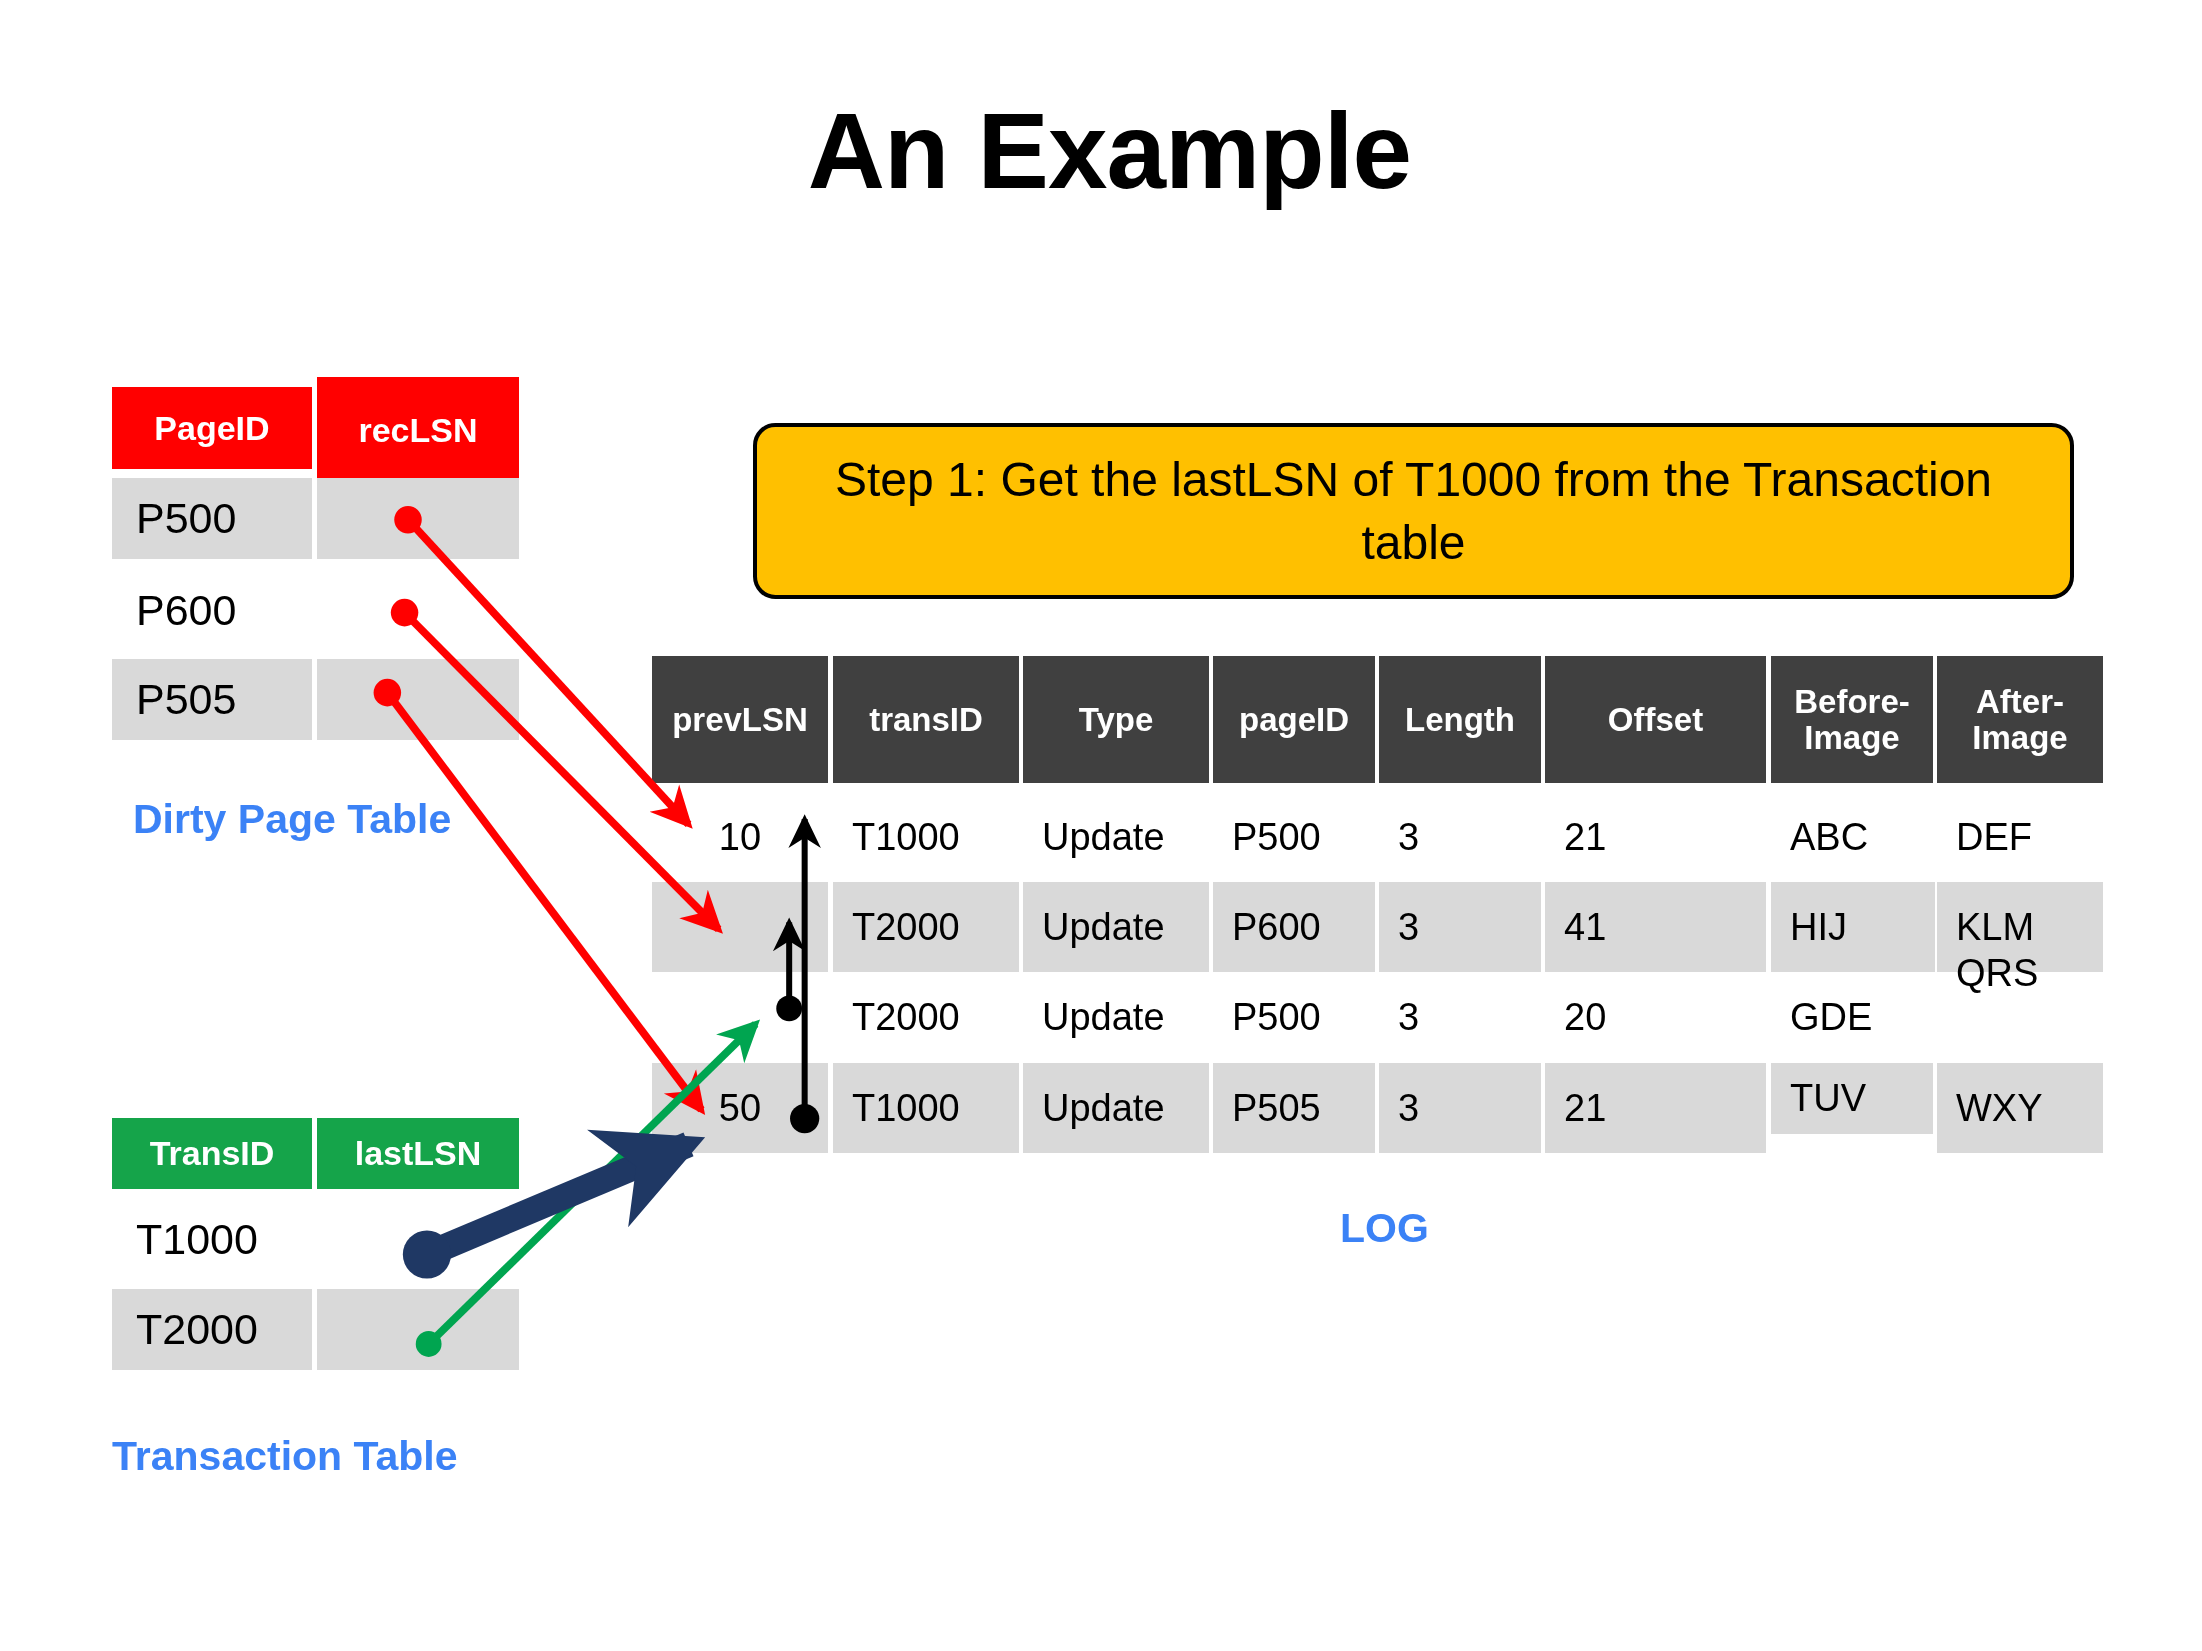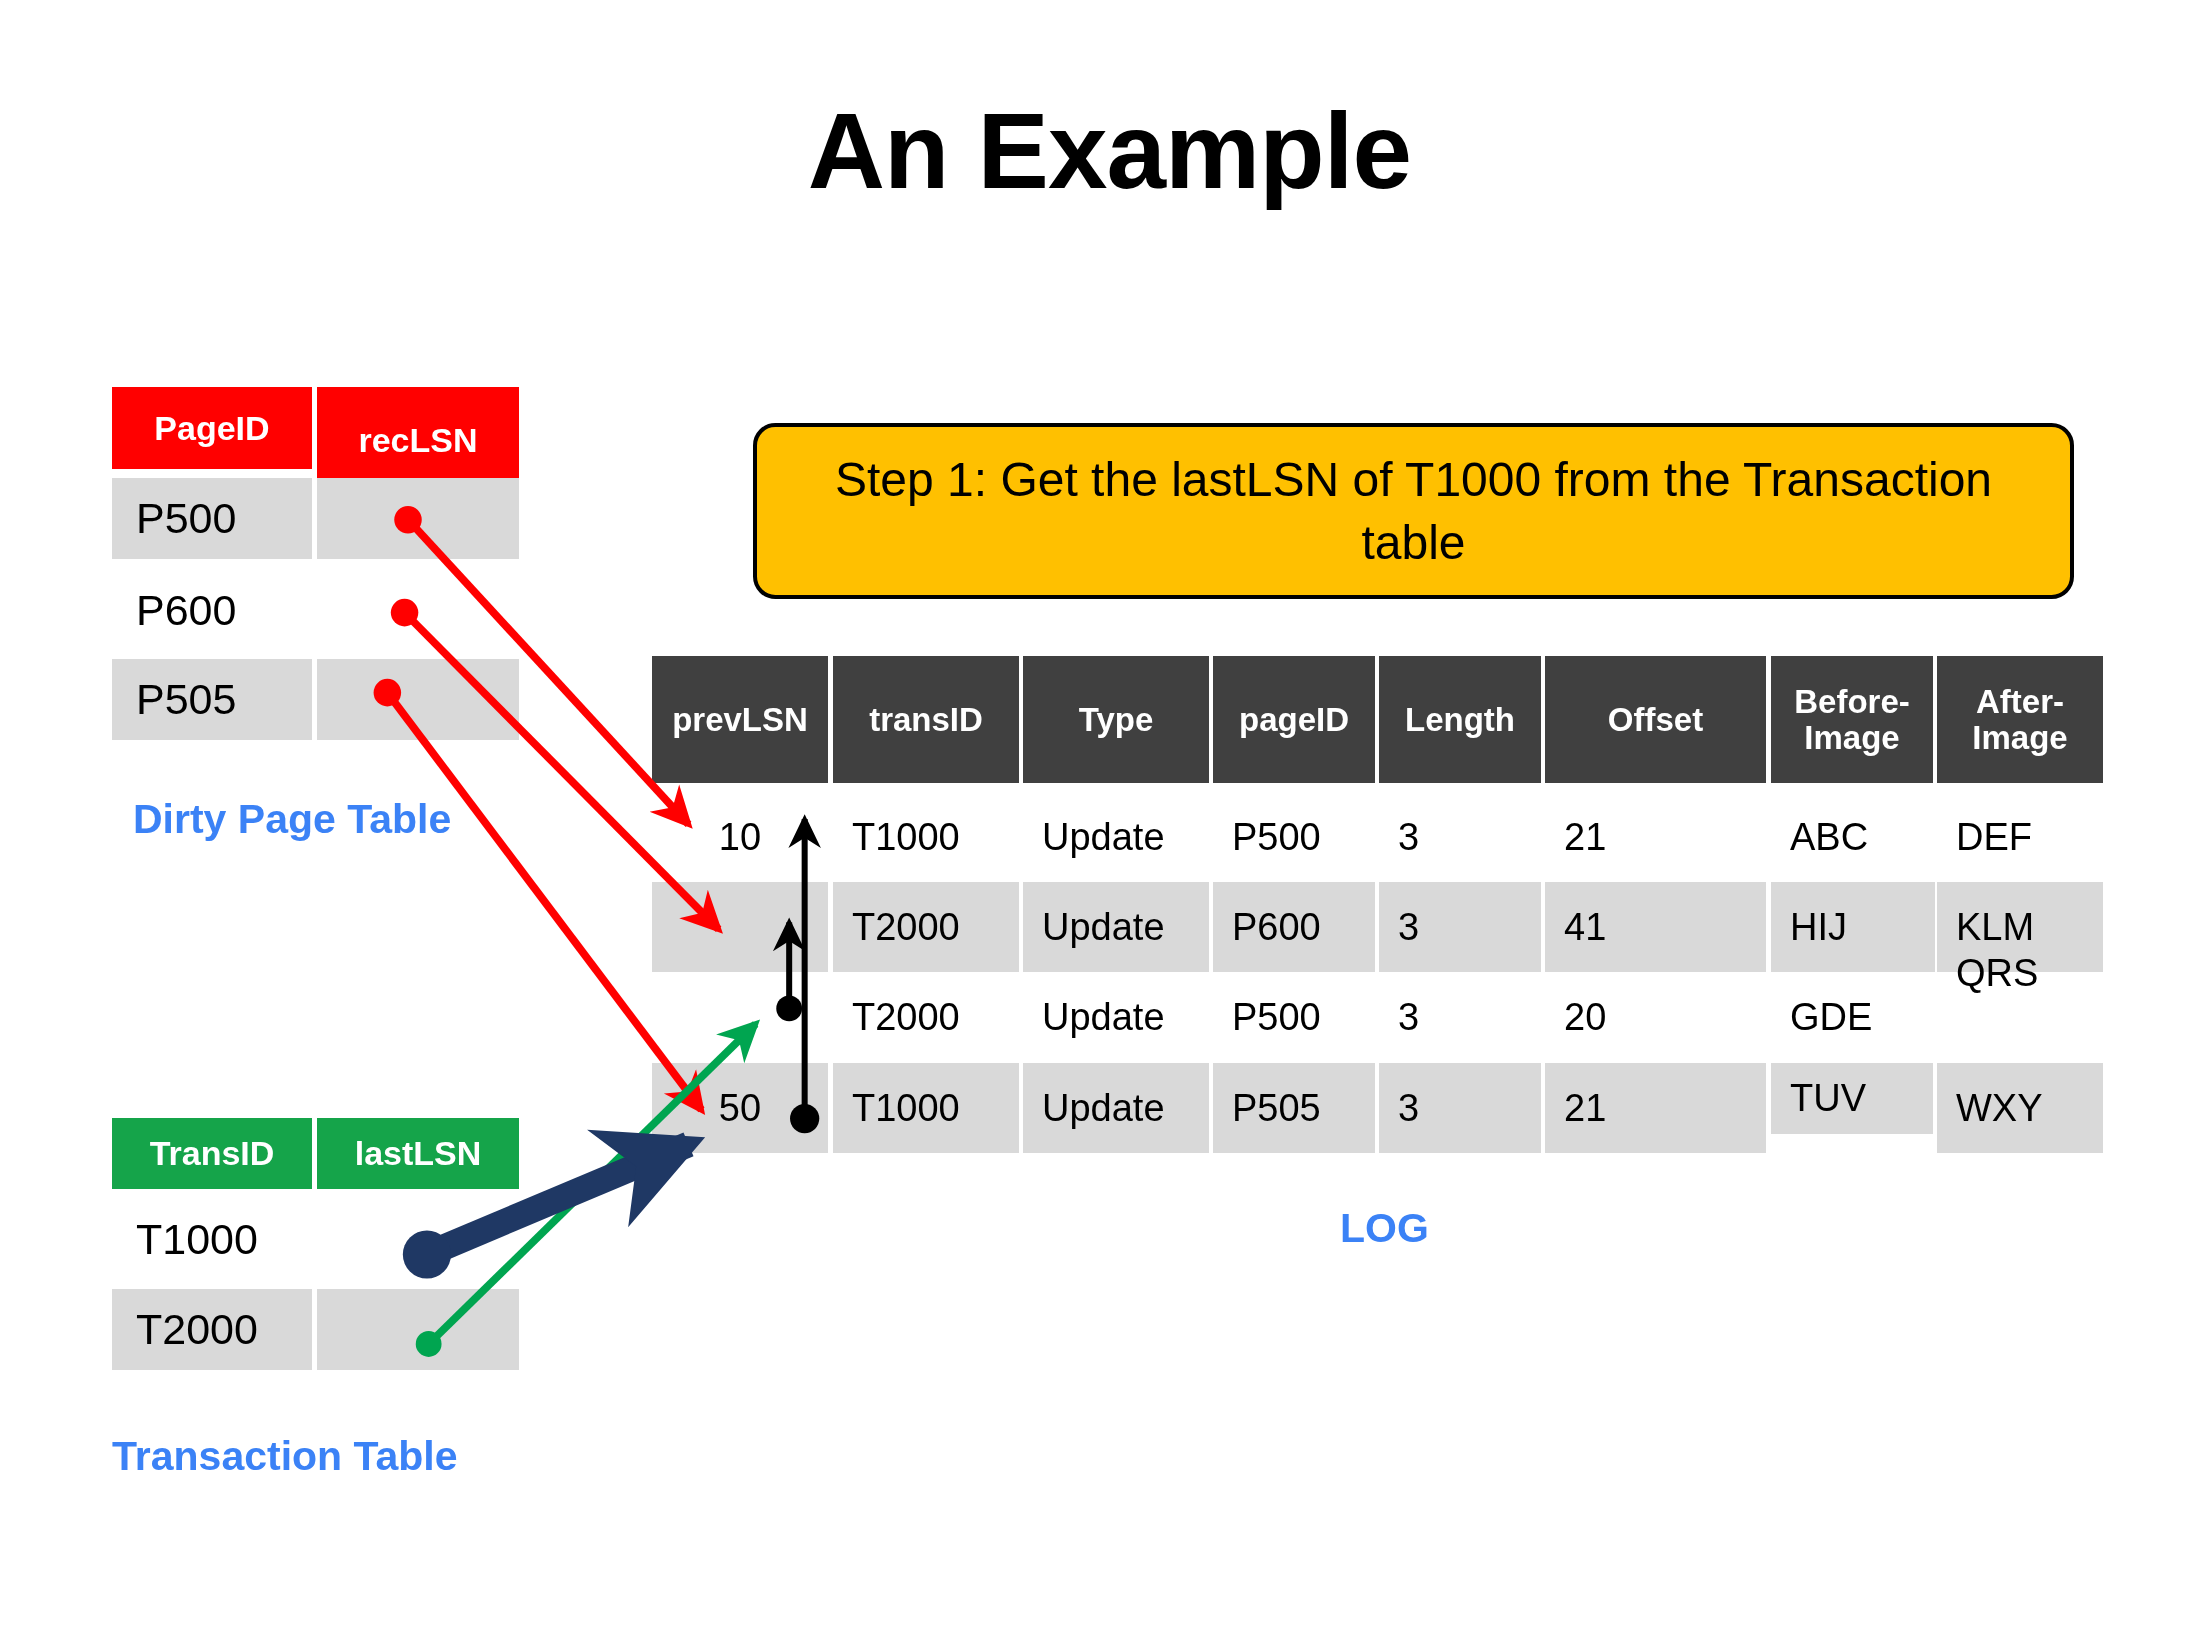--- a/index.html
+++ b/index.html
@@ -84,21 +84,21 @@
 </head>
 <body>
 
 <div class="stage">
 
   <div id="page-title">An Example</div>
 
   <div id="step-banner">Step 1: Get the lastLSN of T1000 from the Transaction table</div>
 
   <div class="cell hdr dpt-hdr" style="left:112px;top:387px;width:200px;height:82px;">PageID</div>
-  <div class="cell hdr dpt-hdr" style="left:317px;top:387px;width:202px;height:106px;">recLSN</div>
+  <div class="cell hdr dpt-hdr" style="left:317px;top:377px;width:202px;height:106px;">recLSN</div>
 
   <div class="cell dpt-cell shade" style="left:112px;top:478px;width:200px;height:81px;">P500</div>
   <div class="cell dpt-cell shade" style="left:317px;top:478px;width:202px;height:81px;"></div>
 
   <div class="cell dpt-cell" style="left:112px;top:570px;width:200px;height:81px;">P600</div>
   <div class="cell dpt-cell" style="left:317px;top:570px;width:202px;height:81px;"></div>
 
   <div class="cell dpt-cell shade" style="left:112px;top:659px;width:200px;height:81px;">P505</div>
   <div class="cell dpt-cell shade" style="left:317px;top:659px;width:202px;height:81px;"></div>
 

